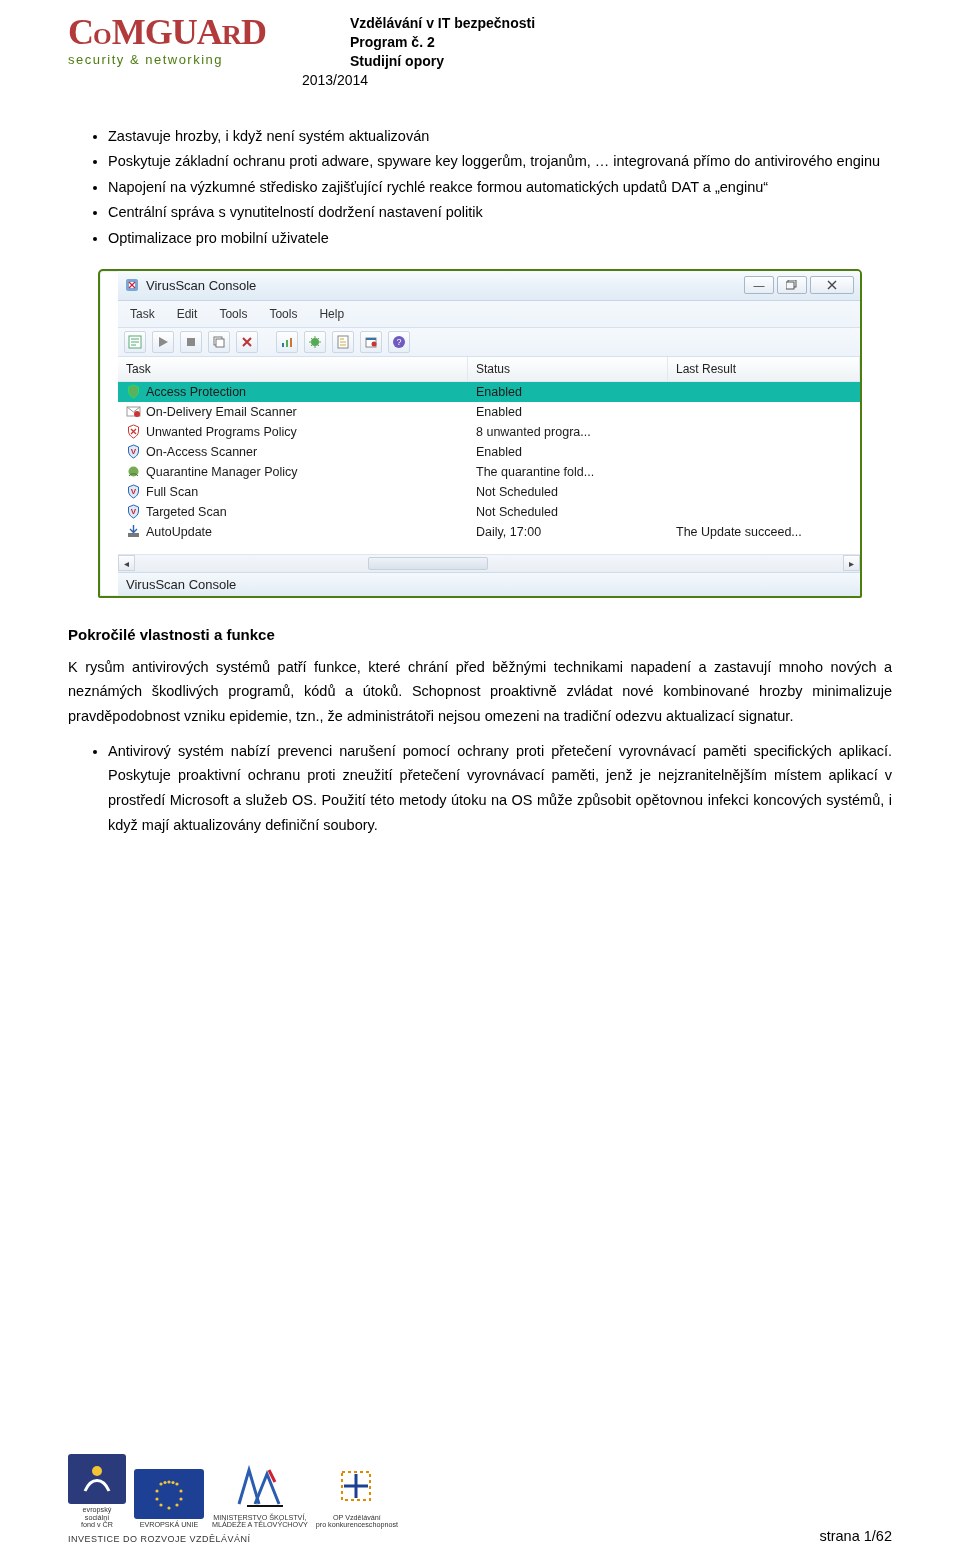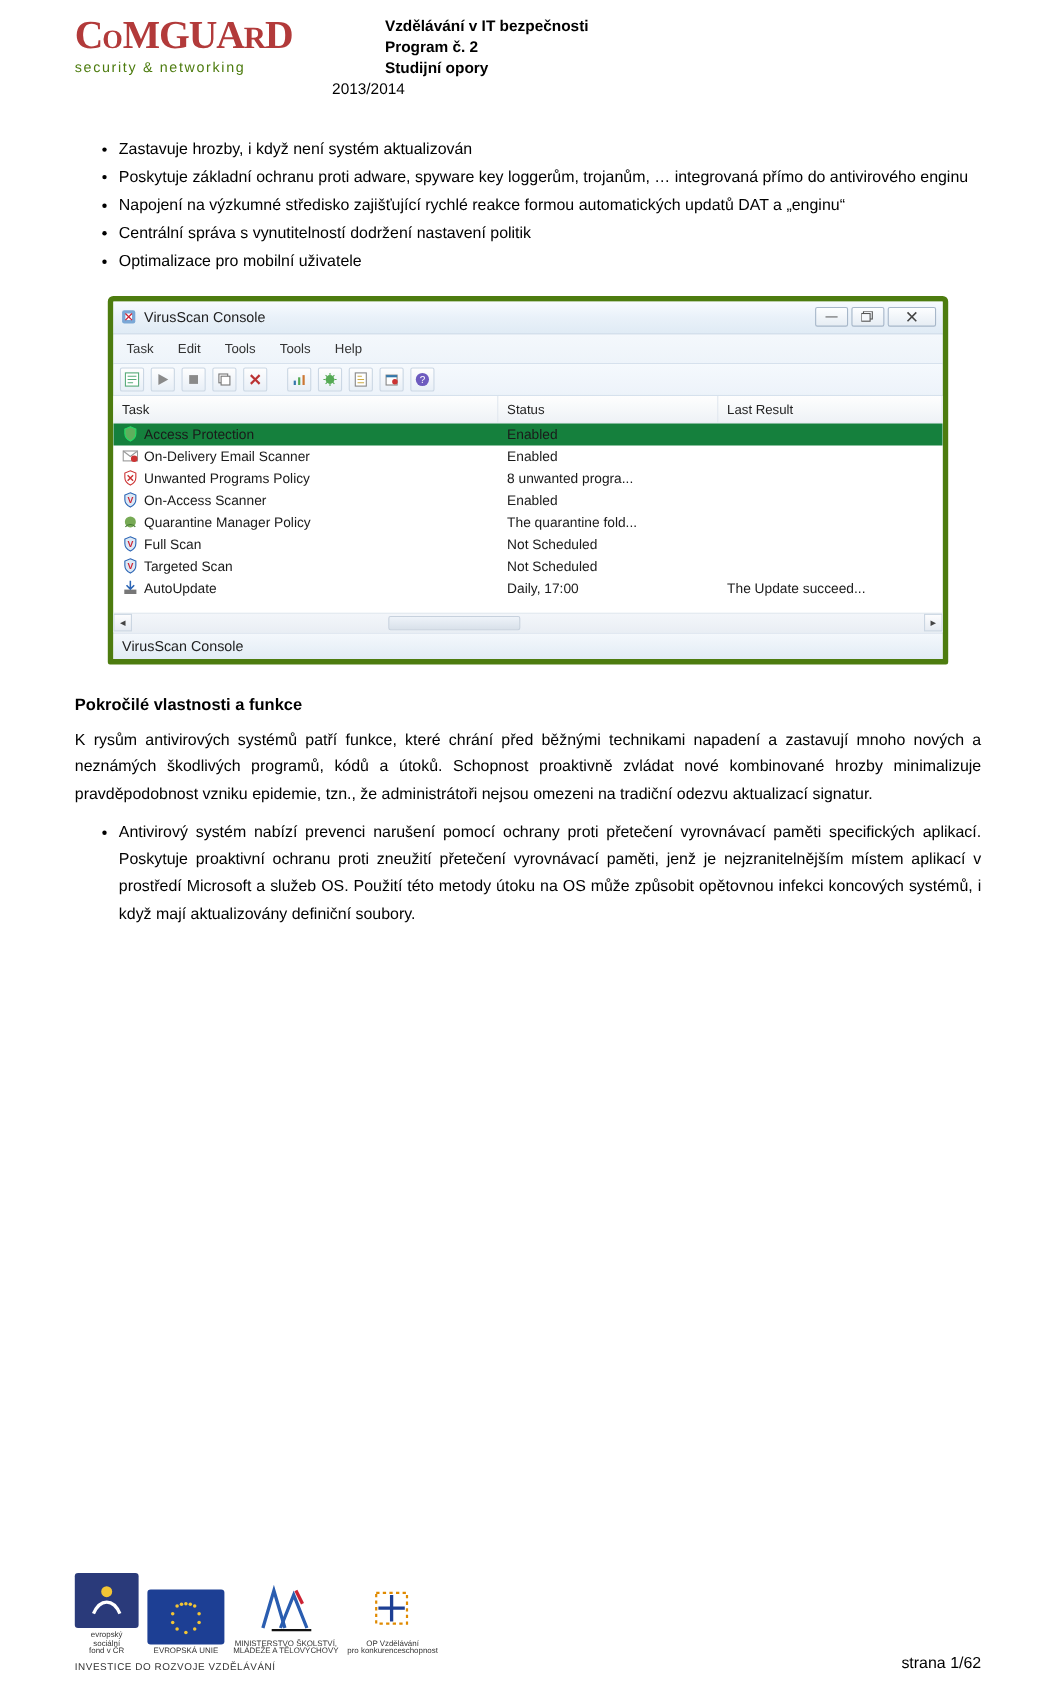--- a/index.html
+++ b/index.html
@@ -45,25 +45,26 @@
   .para { font-size: 14.5px; line-height: 1.7; margin-bottom: 10px; text-align: justify; }
   .para-tight { margin-bottom: 4px; }
   ul.bullets { list-style: disc; padding-left: 40px; margin: 2px 0 18px 0; }
   ul.bullets li { font-size: 14.5px; line-height: 1.7; text-align: justify; margin-bottom: 1px; }
   h3.section { font-size: 15px; font-weight: 700; margin: 18px 0 12px 0; }
   
   .app-window {
     width: 764px;
     margin: 10px auto 28px auto;
     background: #fff;
-    border: 5px solid #4d7c0f;
+    border: 2px solid #4d7c0f;
     border-radius: 5px 5px 2px 2px;
     box-shadow: 0 0 0 1px #e8f1f8 inset;
     font-family: Tahoma, Verdana, sans-serif;
     overflow: hidden;
+    padding-left: 18px;
   }
   .titlebar {
     height: 30px;
     background: linear-gradient(#f8fbff,#e9f1f9 50%,#e0ebf5);
     border-bottom: 1px solid #c7d6e6;
     display: flex; align-items: center; gap: 6px;
     padding: 0 6px;
     position: relative;
   }
   .titlebar .ico {
@@ -117,21 +118,21 @@
     padding: 5px 8px;
     border-right: 1px solid #e2e8ef;
   }
   .lv-body { min-height: 172px; }
   .lv-row {
     display: grid;
     grid-template-columns: 350px 200px 1fr;
     font-size: 12.5px; color: #1a1a1a;
     height: 20px; align-items: center;
   }
-  .lv-row.sel { background: #15803d; }
+  .lv-row.sel { background: #14b8a6; }
   .lv-row > div { padding: 0 8px; white-space: nowrap; overflow: hidden; text-overflow: ellipsis; }
   .task-cell { display: flex; align-items: center; gap: 5px; }
   .task-cell .ti { width: 15px; height: 15px; display: inline-flex; align-items: center; justify-content: center; }
   .hscroll {
     height: 18px;
     background: linear-gradient(#f3f6fa,#e9eef4);
     border-top: 1px solid #dfe6ee;
     display: flex; align-items: center;
     position: relative;
   }
@@ -151,21 +152,21 @@
   .statusbar {
     background: linear-gradient(#f4f8fc,#e2ecf5);
     border-top: 1px solid #cfdbe8;
     font-size: 13px; color: #222;
     padding: 4px 8px;
     font-family: Verdana, Geneva, sans-serif;
   }
   
   .footer {
     position: absolute;
-    bottom: 32px;
+    bottom: 8px;
     left: 68px; right: 68px;
     display: flex; justify-content: space-between; align-items: flex-end;
   }
   .footer-logos { display: flex; gap: 8px; align-items: flex-end; }
   .flogo { display: flex; flex-direction: column; align-items: center; gap: 2px; }
   .flogo .sq { width: 58px; height: 50px; border-radius: 3px; display: flex; align-items: center; justify-content: center; }
   .flogo .cap { font-size: 7.2px; color: #333; text-align: center; line-height: 1.05; }
   .page-num { font-size: 14.5px; }
 </style>
 </head>

